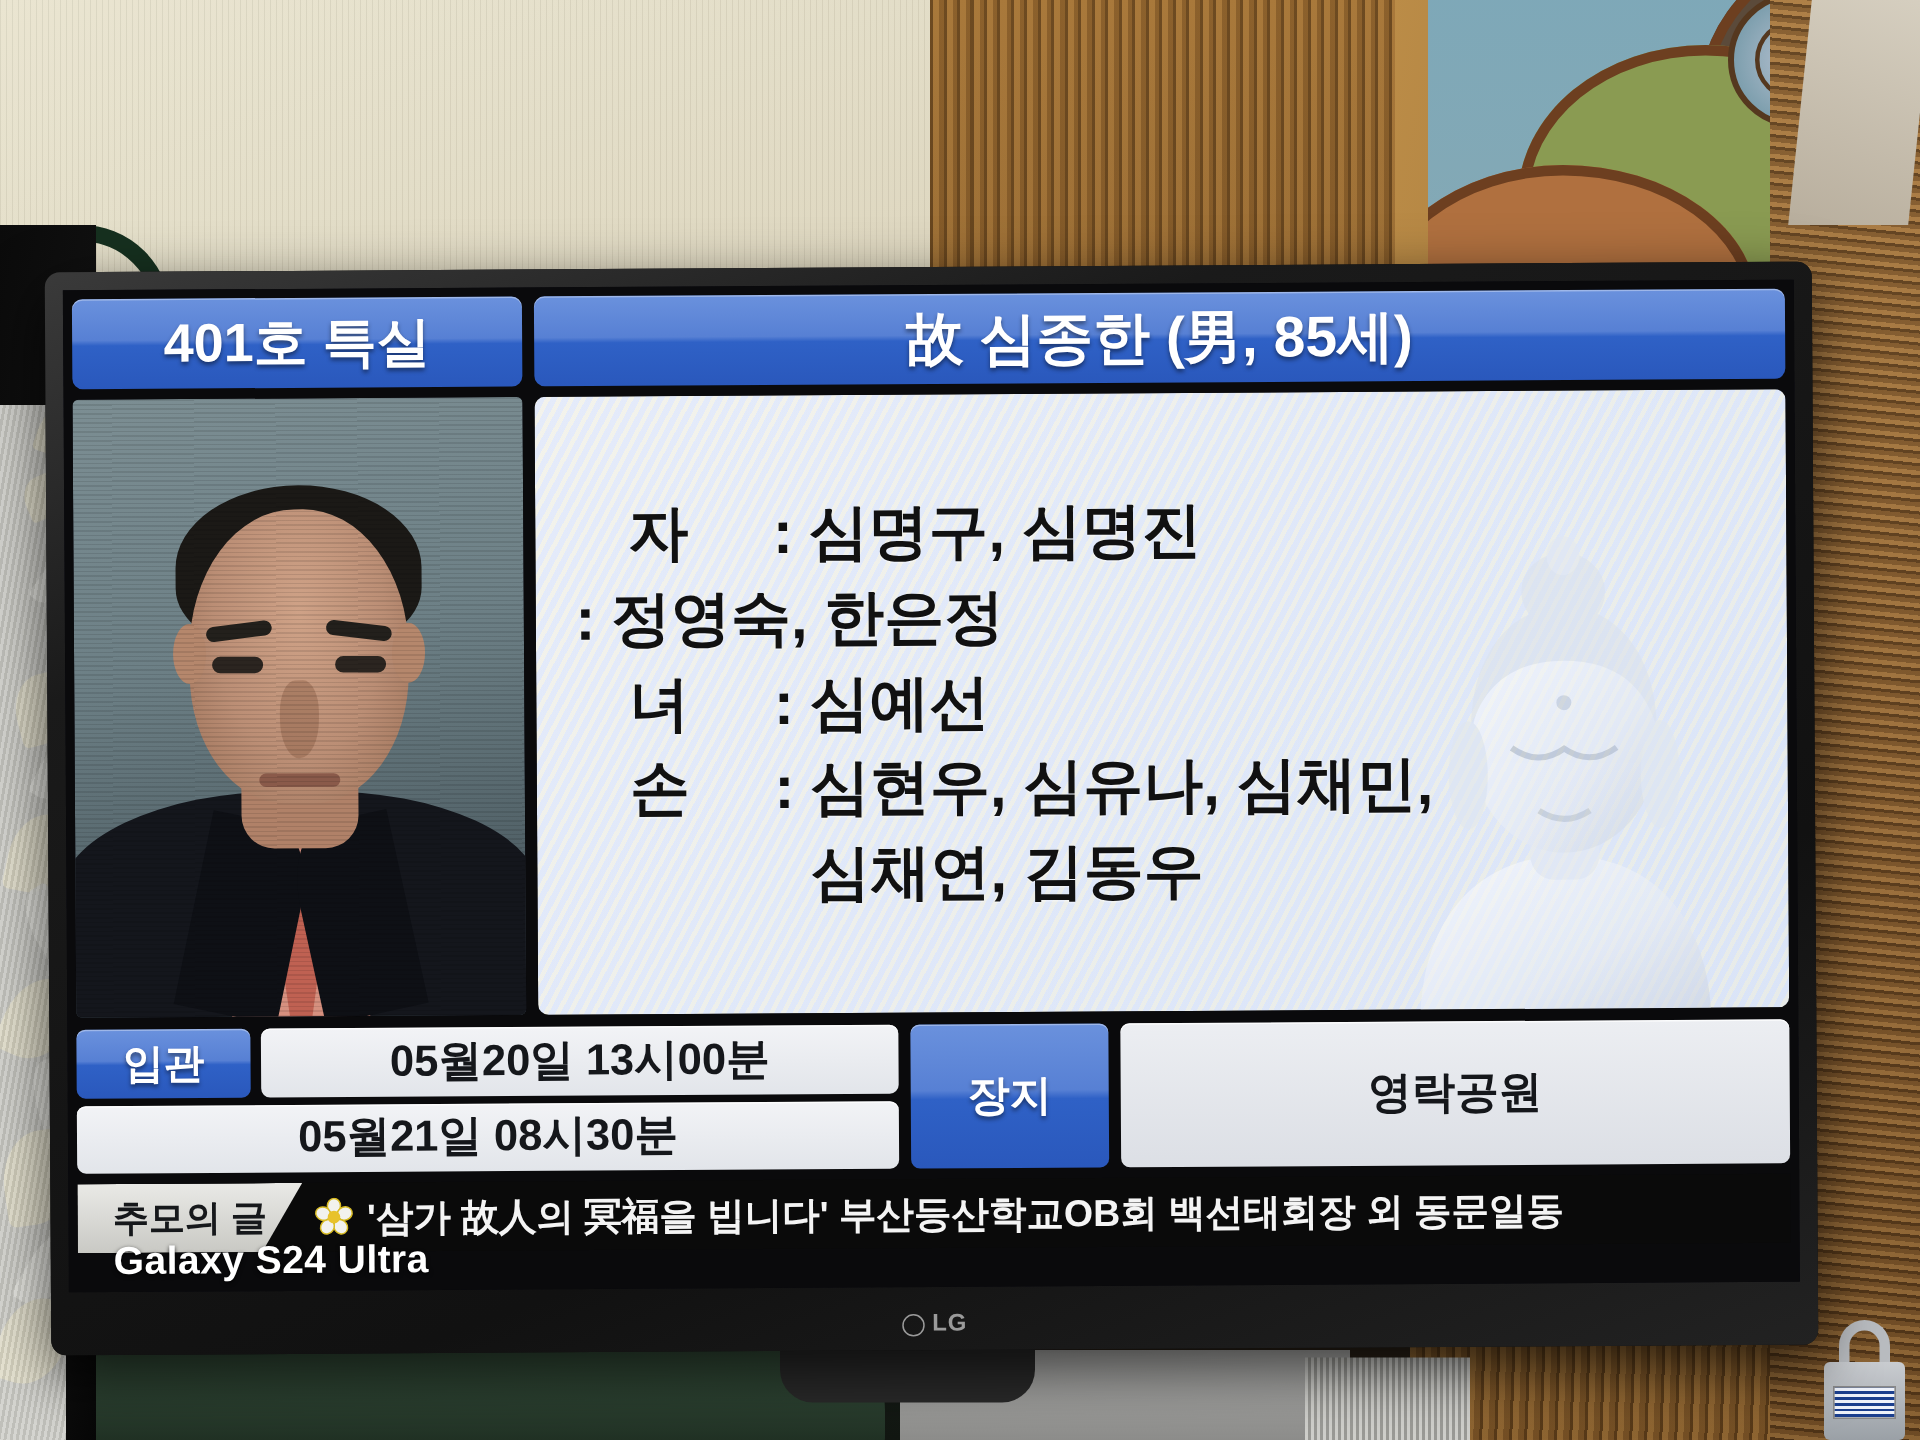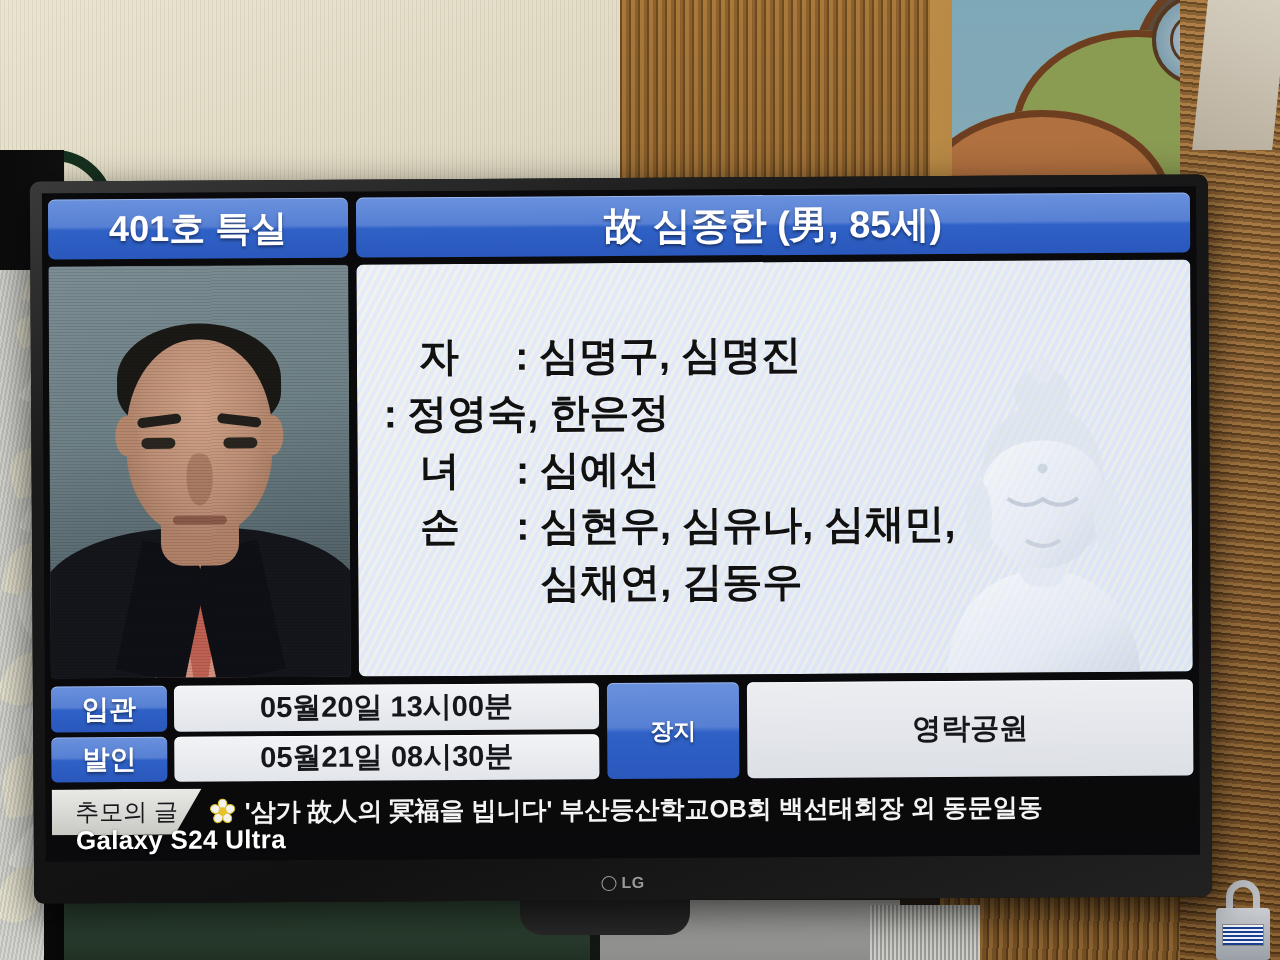--- a/index.html
+++ b/index.html
@@ -298,38 +298,38 @@
   .sched-key{
     width:116px; border-radius:6px; font-size:27px; font-weight:bold;
   }
   .sched-val{
     flex:1; border-radius:6px;
     background:linear-gradient(180deg,#f2f3f6 0%,#e2e5ea 100%);
     display:flex; align-items:center; justify-content:center;
     color:#15171b; font-size:29px; font-weight:bold;
     box-shadow:inset 0 1px 0 rgba(255,255,255,.8);
   }
-  #burial-key{ width:132px; border-radius:6px; font-size:23px; font-weight:bold; }
+  #burial-key{ width:132px; border-radius:6px; font-size:28px; font-weight:bold; }
   #burial-val{
     flex:1; border-radius:6px;
     background:linear-gradient(180deg,#eceef2 0%,#dcdfe5 100%);
     display:flex; align-items:center; justify-content:center;
     color:#15171b; font-size:29px; font-weight:bold;
     box-shadow:inset 0 1px 0 rgba(255,255,255,.8);
   }
 
   #ticker-row{
     height:46px; margin-top:7px; display:flex; align-items:stretch;
     background:#0a0a0a;
   }
   #ticker-tab{
     width:150px; background:linear-gradient(180deg,#e9e9e6 0%,#c9c9c4 100%);
     clip-path:polygon(0 0,100% 0,82% 100%,0 100%);
     display:flex; align-items:center; justify-content:center;
-    color:#16181b; font-size:24px; font-weight:normal;
+    color:#16181b; font-size:24px; font-weight:bold;
   }
   #ticker-msg{
     flex:1; display:flex; align-items:center; gap:9px; padding-left:8px;
     color:#f4f4f4; font-size:25px; font-weight:bold; white-space:nowrap;
   }
   #flower-icon{ flex:none; }
 </style>
 </head>
 <body>
 
@@ -482,21 +482,20 @@
           </div>
         </div>
 
         <div class="sched-row">
           <div class="sched-left">
             <div class="sched-line">
               <div class="blue-box sched-key">입관</div>
               <div class="sched-val">05월20일 13시00분</div>
             </div>
             <div class="sched-line">
-              <div class="blue-box sched-key">발인</div>
               <div class="sched-val">05월21일 08시30분</div>
             </div>
           </div>
           <div class="blue-box" id="burial-key">장지</div>
           <div id="burial-val">영락공원</div>
         </div>
 
         <div id="ticker-row">
           <div id="ticker-tab">추모의 글</div>
           <div id="ticker-msg">

